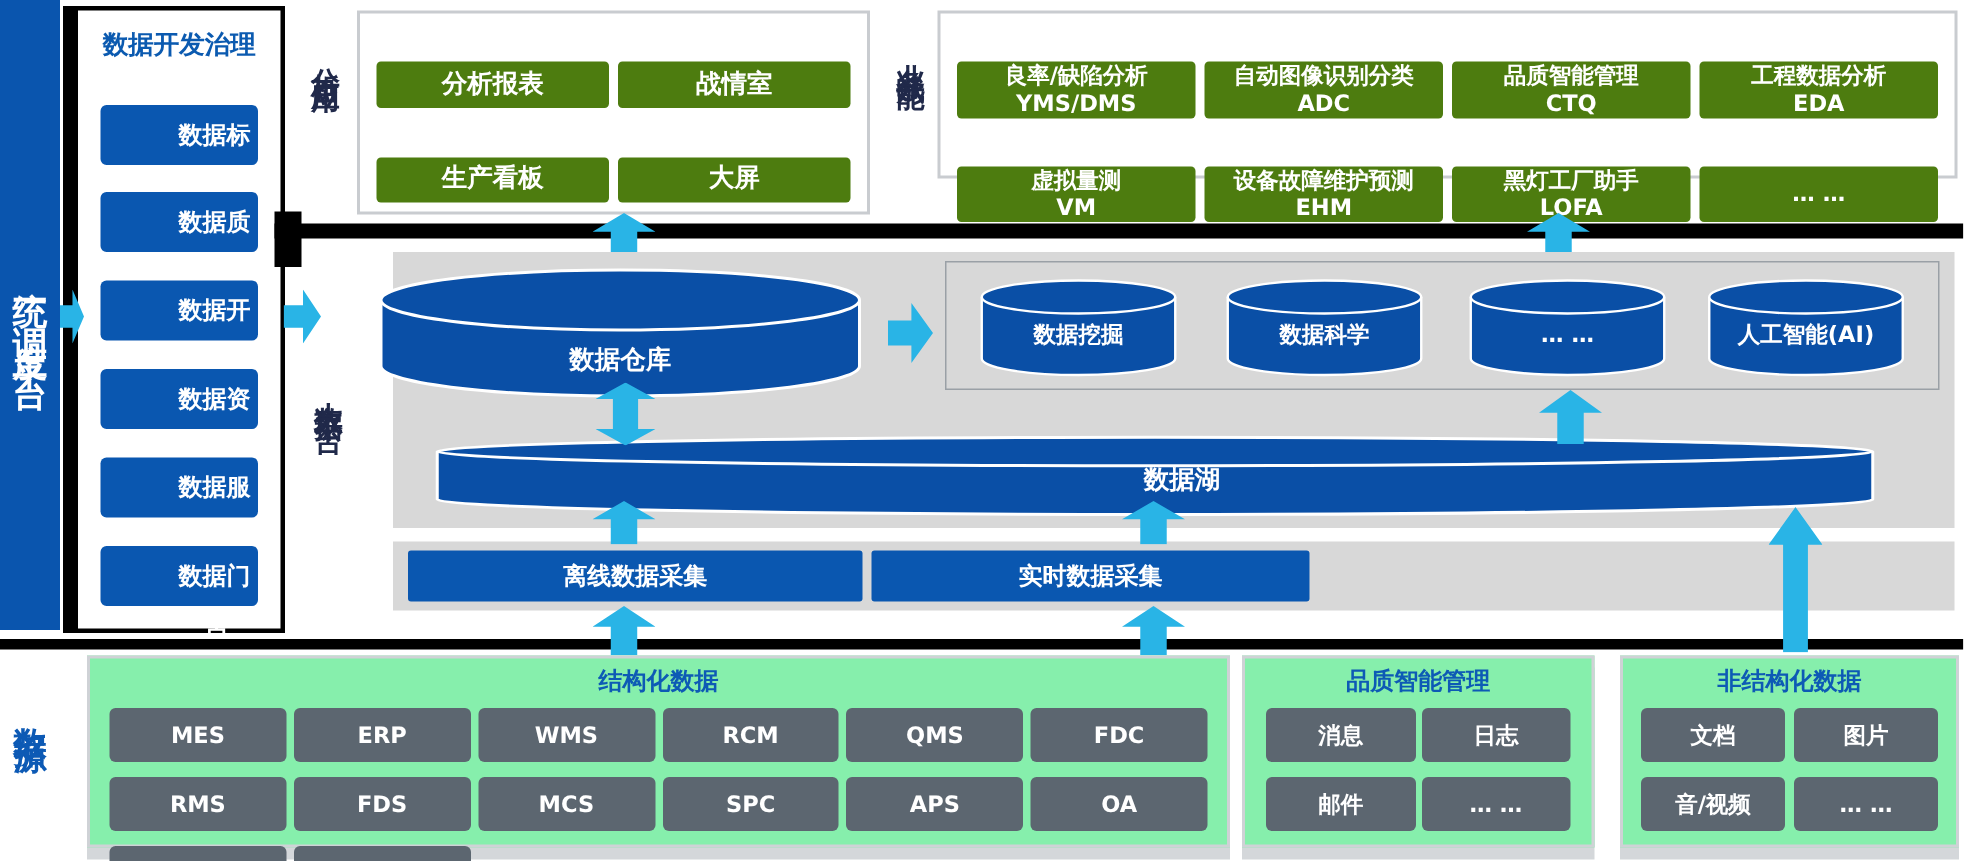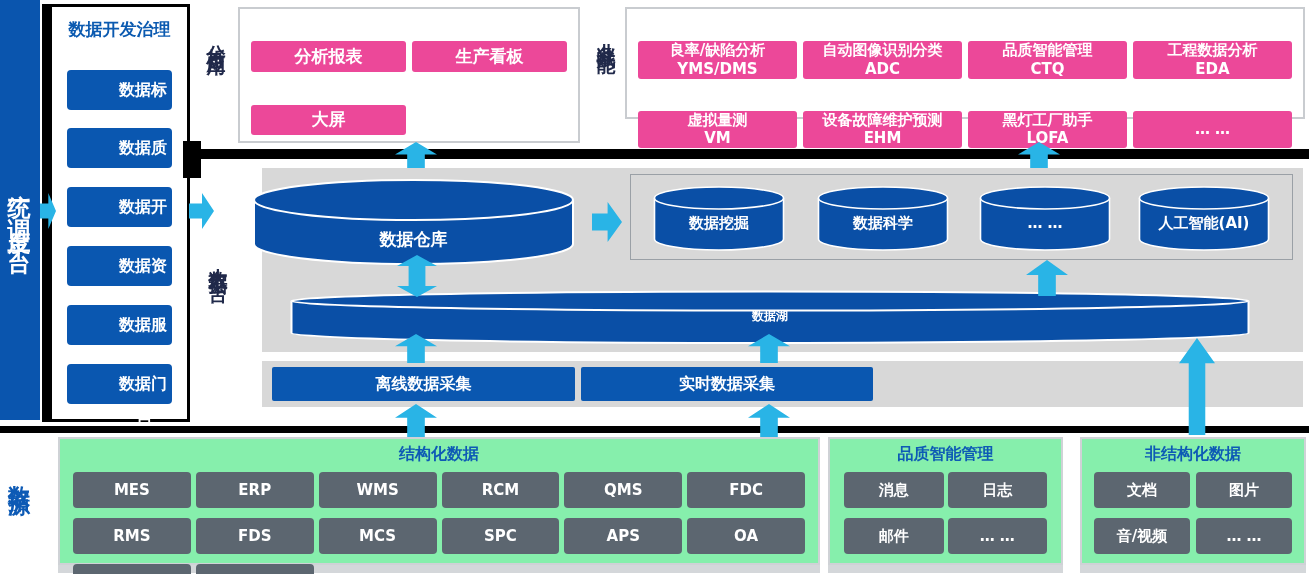--- a/index.html
+++ b/index.html
@@ -27,21 +27,21 @@
   
   .blk { background:#000; }
 
   
   .sec-label { color:#20294a; font-size:19px; font-weight:bold; letter-spacing:4px; }
   .top-box { background:#fff; border:2px solid #c9ccd0; display:grid; }
   .an-box { left:238px; top:7px; width:342px; height:136px;
             grid-template-columns:1fr 1fr; gap:7px 6px; padding:6px 11px; }
   .bz-box { left:625px; top:7px; width:680px; height:112px;
             grid-template-columns:repeat(4,1fr); gap:6px 6px; padding:6px 11px; }
-  .cyan-btn { background:#ec4899; border-radius:3px; color:#fff; font-weight:bold;
+  .cyan-btn { background:#4d7c0f; border-radius:3px; color:#fff; font-weight:bold;
               display:flex; flex-direction:column; align-items:center; justify-content:center;
               text-align:center; line-height:1.25;margin-top:26px; }
   .an-box .cyan-btn { font-size:17px; }
   .bz-box .cyan-btn { font-size:15px; }
 
   
   .plat-gray  { left:262px; top:168px; width:1041px; height:184px; background:#d8d8d8; }
   .collect-band { left:262px; top:361px; width:1041px; height:46px; background:#d8d8d8; }
   .inner-box { left:630px; top:174px; width:663px; height:86px; border:1.5px solid #9aa0a6; }
   .cyl-label { color:#fff; font-weight:bold; text-align:center; }
@@ -88,20 +88,21 @@
     <div class="gov-btn" style="top:357px">数据门户</div>
   </div>
 
   <div class="abs blk" style="left:183px;top:141px;width:18px;height:37px"></div>
   <div class="abs blk" style="left:183px;top:149px;width:1126px;height:10px"></div>
   <div class="abs blk" style="left:0;top:426px;width:1309px;height:7px"></div>
 
   <div class="abs vtext sec-label" style="left:204px;top:30px">分析应用</div>
   <div class="abs top-box an-box">
     <div class="cyan-btn">分析报表</div>
+    <div class="cyan-btn">战情室</div>
     <div class="cyan-btn">生产看板</div>
     <div class="cyan-btn">大屏</div>
   </div>
 
   <div class="abs vtext sec-label" style="left:594px;top:27px">业务赋能</div>
   <div class="abs top-box bz-box">
     <div class="cyan-btn">
       <span>良率/缺陷分析</span>
       <span>YMS/DMS</span>
     </div>
@@ -168,21 +169,21 @@
   <svg class="abs" style="left:1138px;top:185px" width="132" height="68" viewBox="0 0 132 68">
     <path d="M1.5,13 L1.5,54 A64.5,11 0 0 0 130.5,54 L130.5,13" fill="#0a4fa6" stroke="#fff" stroke-width="1.6"></path>
     <ellipse cx="66" cy="13" rx="64.5" ry="11" fill="#0a4fa6" stroke="#fff" stroke-width="1.6"></ellipse>
   </svg>
   <div class="abs cyl-label" style="left:1138px;top:214px;width:132px;font-size:15px">人工智能(AI)</div>
 
   <svg class="abs" style="left:290px;top:290px" width="960" height="56" viewBox="0 0 960 56">
     <path d="M1.5,11 L1.5,43 A478.5,10 0 0 0 958.5,43 L958.5,11" fill="#0a4fa6" stroke="#fff" stroke-width="2"></path>
     <ellipse cx="480" cy="11" rx="478.5" ry="9.5" fill="#0a4fa6" stroke="#fff" stroke-width="2"></ellipse>
   </svg>
-  <div class="abs cyl-label" style="left:290px;top:308px;width:960px;font-size:12px">数据湖</div>
+  <div class="abs cyl-label" style="left:308px;top:308px;width:960px;font-size:17px">数据湖</div>
 
   <div class="abs blue-rect" style="left:272px;top:367px;width:303px;height:34px">离线数据采集</div>
   <div class="abs blue-rect" style="left:581px;top:367px;width:292px;height:34px">实时数据采集</div>
 
   <div class="abs arr arr-right" style="left:40px;top:193px;width:16px;height:36px"></div>
   <div class="abs arr arr-right" style="left:189px;top:193px;width:25px;height:36px"></div>
   <div class="abs arr arr-right" style="left:592px;top:202px;width:30px;height:40px"></div>
   <div class="abs arr arr-up-sm" style="left:395px;top:142px;width:42px;height:26px"></div>
   <div class="abs arr arr-up-sm" style="left:1018px;top:142px;width:42px;height:26px"></div>
   <div class="abs arr arr-updown" style="left:397px;top:255px;width:40px;height:42px"></div>

